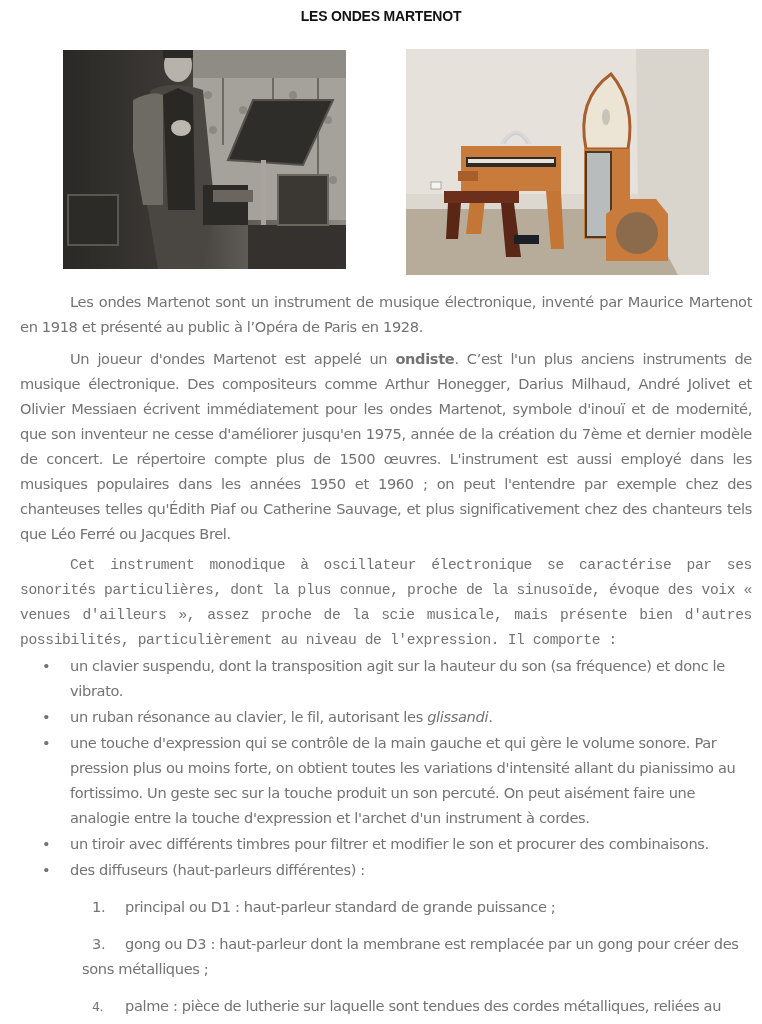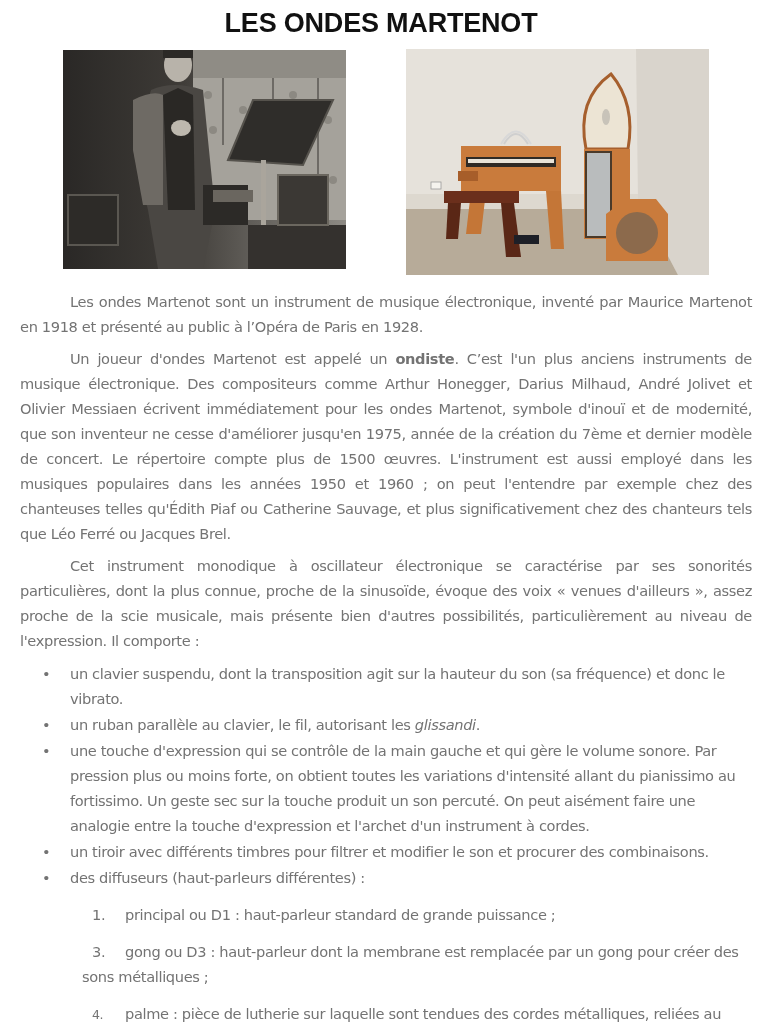--- a/index.html
+++ b/index.html
@@ -1,19 +1,19 @@
 <!DOCTYPE html>
 <html><head>
 <meta charset="utf-8">
 <style>
   html, body { margin: 0; padding: 0; background: #ffffff; }
   body { width: 762px; height: 1024px; position: relative; overflow: hidden; color: #1a1a1a; }
   .title {
     position: absolute; top: 8px; left: 0; width: 762px; text-align: center;
-    font-family: "Liberation Sans", sans-serif; font-weight: bold; font-size: 27px;
+    font-family: "Liberation Sans", sans-serif; font-weight: bold; font-size: 14px;
     letter-spacing: -0.2px; color: #111;
   }
   .photo { position: absolute; overflow: hidden; }
   #photo-left { left: 63px; top: 50px; width: 283px; height: 219px; background: #3a3835; }
   #photo-right { left: 406px; top: 49px; width: 303px; height: 226px; background: #e9e5de; }
   .text {
     position: absolute; left: 20px; width: 732px;
     font-family: "DejaVu Sans", sans-serif; font-size: 14.6px; line-height: 25px;
     letter-spacing: -0.35px; color: #737373;
   }
@@ -116,30 +116,30 @@
     <polygon points="200,165 220,150 250,150 262,165 262,212 200,212" fill="#c97b3c"></polygon>
     <circle cx="231" cy="184" r="21" fill="#8c6a4c"></circle>
   </svg>
 </div>
 
 <div class="text" style="top: 289px;">
   <p class="para">Les ondes Martenot sont un instrument de musique électronique, inventé par Maurice Martenot en 1918 et présenté au public à l’Opéra de Paris en 1928.</p>
 
   <p class="para"><span>Un joueur d'ondes Martenot est appelé un </span><b>ondiste</b><span>. C’est l'un plus anciens instruments de musique électronique. Des compositeurs comme Arthur Honegger, Darius Milhaud, André Jolivet et Olivier Messiaen écrivent immédiatement pour les ondes Martenot, symbole d'inouï et de modernité, que son inventeur ne cesse d'améliorer jusqu'en 1975, année de la création du 7ème et dernier modèle de concert. Le répertoire compte plus de 1500 œuvres. L'instrument est aussi employé dans les musiques populaires dans les années 1950 et 1960 ; on peut l'entendre par exemple chez des chanteuses telles qu'Édith Piaf ou Catherine Sauvage, et plus significativement chez des chanteurs tels que Léo Ferré ou Jacques Brel.</span></p>
 
-  <p class="para" style="margin-bottom:8px;">Cet instrument monodique à oscillateur électronique se caractérise par ses sonorités particulières, dont la plus connue, proche de la sinusoïde, évoque des voix « venues d'ailleurs », assez proche de la scie musicale, mais présente bien d'autres possibilités, particulièrement au niveau de l'expression. Il comporte :</p>
+  <p class="para" style="margin-bottom:0;font-family:Liberation Mono, monospace;">Cet instrument monodique à oscillateur électronique se caractérise par ses sonorités particulières, dont la plus connue, proche de la sinusoïde, évoque des voix « venues d'ailleurs », assez proche de la scie musicale, mais présente bien d'autres possibilités, particulièrement au niveau de l'expression. Il comporte :</p>
 
   <ul class="bullets">
     <li>
       <span class="bullet">•</span>
       <span>un clavier suspendu, dont la transposition agit sur la hauteur du son (sa fréquence) et donc le vibrato.</span>
     </li>
     <li>
       <span class="bullet">•</span>
-      <span>un ruban parallèle au clavier, le fil, autorisant les </span><i>glissandi</i><span>.</span>
+      <span>un ruban résonance au clavier, le fil, autorisant les </span><i>glissandi</i><span>.</span>
     </li>
     <li>
       <span class="bullet">•</span>
       <span>une touche d'expression qui se contrôle de la main gauche et qui gère le volume sonore. Par pression plus ou moins forte, on obtient toutes les variations d'intensité allant du pianissimo au fortissimo. Un geste sec sur la touche produit un son percuté. On peut aisément faire une analogie entre la touche d'expression et l'archet d'un instrument à cordes.</span>
     </li>
     <li>
       <span class="bullet">•</span>
       <span>un tiroir avec différents timbres pour filtrer et modifier le son et procurer des combinaisons.</span>
     </li>
     <li>

